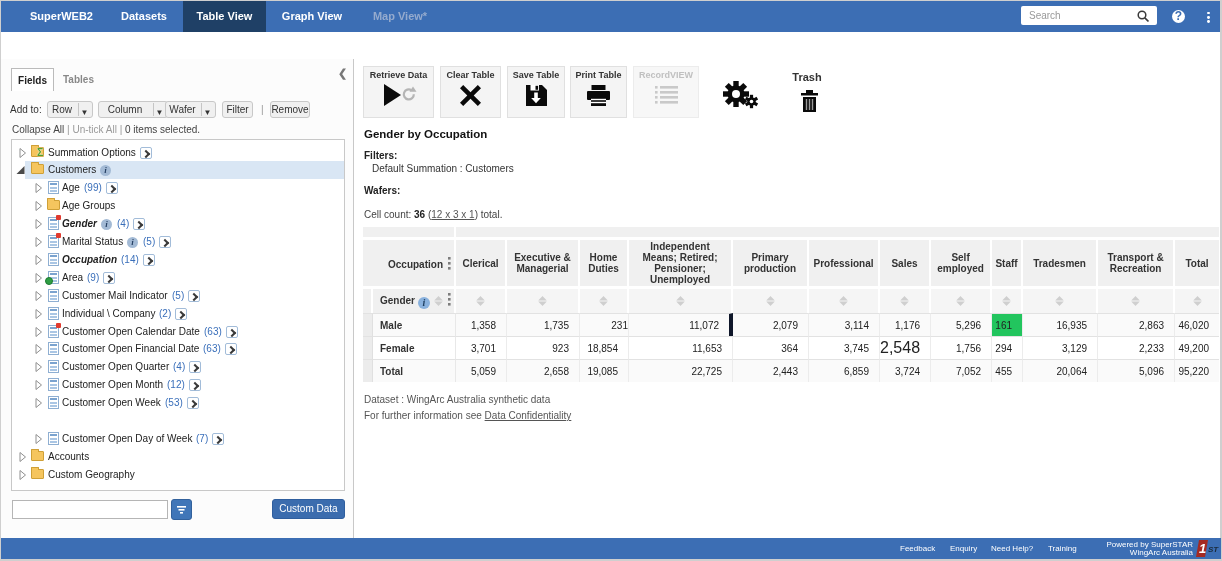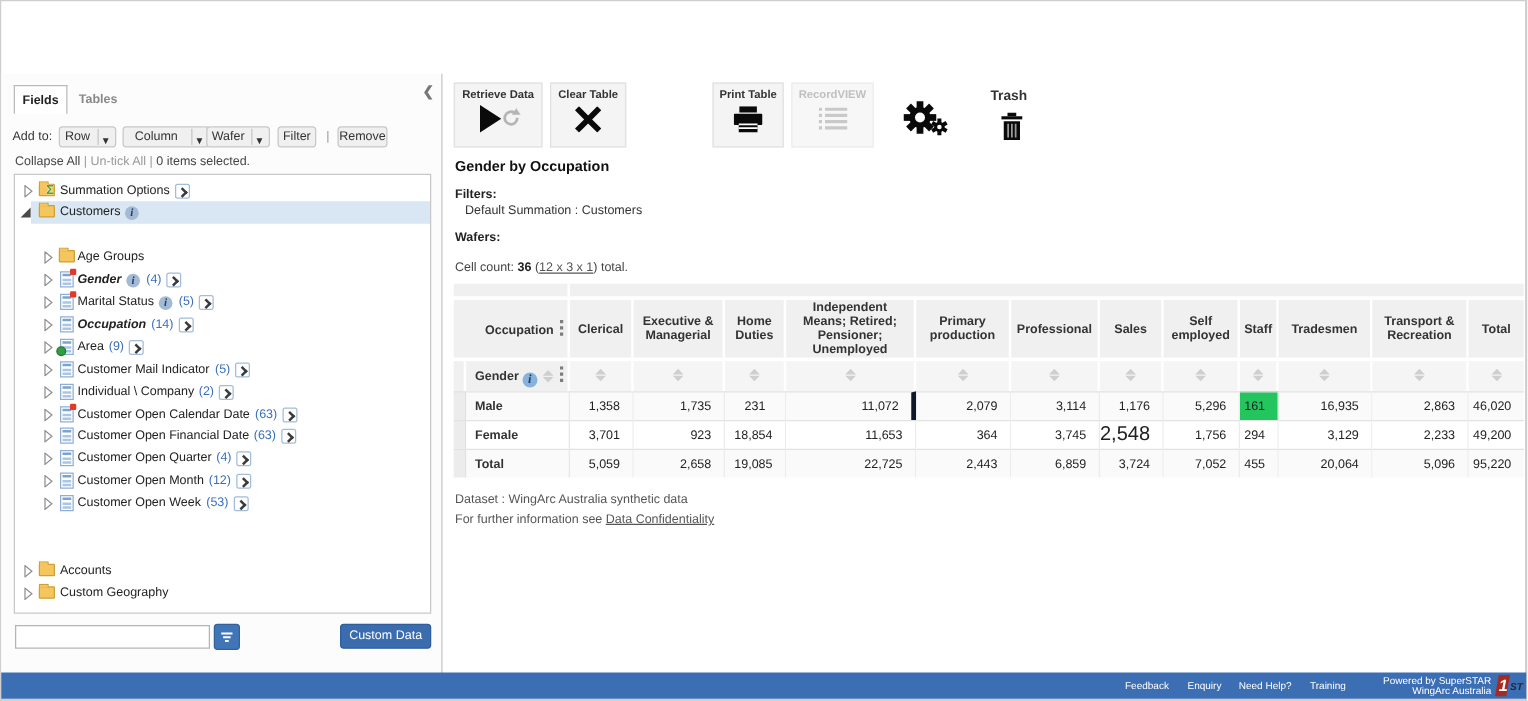--- a/index.html
+++ b/index.html
@@ -81,20 +81,38 @@
 
 #dt { position:absolute; left:8px; top:168px; }
 
 #footer { position:absolute; left:0; top:537px; width:1220px; height:21px; background:#3c6eb4; }
 #footer .flnk { position:absolute; top:6px; color:#fff; font-size:8px; }
 #powered { position:absolute; right:28px; top:3px; color:#fff; font-size:8px; text-align:right; line-height:7.5px; }
 </style>
 </head>
 <body>
 <div id="frame">
+  <div id="topbar">
+    <div id="logo">SuperWEB2</div>
+    <div class="navitem" id="nav-datasets">Datasets</div>
+    <div class="navitem" id="nav-table">Table View</div>
+    <div class="navitem" id="nav-graph">Graph View</div>
+    <div class="navitem" id="nav-map">Map View*</div>
+    <div id="searchbox">
+        <span>Search</span>
+      <svg width="16" height="16" style="position:absolute;right:5px;top:3px" viewBox="0 0 16 16">
+          <circle cx="6" cy="6" r="3.8" fill="none" stroke="#3a3a3a" stroke-width="1.5"></circle>
+          <line x1="8.8" y1="8.8" x2="12.5" y2="12.5" stroke="#3a3a3a" stroke-width="1.7"></line>
+        </svg>
+    </div>
+    <div id="helpcirc">?</div>
+    <div class="kdot" style="top:10.6px"></div>
+    <div class="kdot" style="top:14.8px"></div>
+    <div class="kdot" style="top:19px"></div>
+  </div>
   <div id="sidebar">
     <div id="tab-fields">Fields</div>
     <div id="tab-tables">Tables</div>
     <div id="collapser">❮</div>
     <div id="addto">Add to:</div>
     <div class="btn" id="btn-row">Row<span class="btnsep" style="right:13px"></span><span class="btnchev">▼</span></div>
     <div class="btn" id="btn-col">Column<span class="btnsep" style="right:13px"></span><span class="btnchev">▼</span></div>
     <div class="btn" id="btn-wafer">Wafer<span class="btnsep" style="right:13px"></span><span class="btnchev">▼</span></div>
     <div class="btn" id="btn-filter">Filter</div>
     <span id="pipe1">|</span>
@@ -112,20 +130,33 @@
           <span class="barrow" style="left: 128px;"></span>
         </div>
         <div class="trow hl" style="top: 21.4px;">
           <span class="arr-e" style="left:4px"><svg width="10" height="10" viewBox="0 0 10 10">
               <polygon points="8.5,1 8.5,9 0.5,9" fill="#4a4a4a"></polygon>
             </svg></span>
           <span class="folder" style="left:19px"></span>
           <span class="txt" style="left:36px;">Customers</span>
           <span class="iinfo" style="left: 88px;">i</span>
         </div>
+        <div class="trow" style="top: 39.3px;">
+          <span class="arr-c" style="left:22px"><svg width="10" height="10" viewBox="0 0 10 10">
+              <polygon points="2,0.5 2,9.5 7.5,5" fill="#fff" stroke="#8f8f8f" stroke-width="1"></polygon>
+            </svg></span>
+          <span class="ticon" style="left:36px">
+            <i class="b1"></i>
+            <i class="b2"></i>
+            <i class="b3"></i>
+          </span>
+          <span class="txt" style="left:50px;">Age</span>
+          <span class="txt cnt" style="left: 72px;">(99)</span>
+          <span class="barrow" style="left: 94px;"></span>
+        </div>
         <div class="trow" style="top: 57.2px;">
           <span class="arr-c" style="left:22px"><svg width="10" height="10" viewBox="0 0 10 10">
               <polygon points="2,0.5 2,9.5 7.5,5" fill="#fff" stroke="#8f8f8f" stroke-width="1"></polygon>
             </svg></span>
           <span class="folder" style="left:35px"></span>
           <span class="txt" style="left:50px;">Age Groups</span>
         </div>
         <div class="trow" style="top: 75.1px;">
           <span class="arr-c" style="left:22px"><svg width="10" height="10" viewBox="0 0 10 10">
               <polygon points="2,0.5 2,9.5 7.5,5" fill="#fff" stroke="#8f8f8f" stroke-width="1"></polygon>
@@ -267,20 +298,33 @@
               <polygon points="2,0.5 2,9.5 7.5,5" fill="#fff" stroke="#8f8f8f" stroke-width="1"></polygon>
             </svg></span>
           <span class="ticon" style="left:36px">
             <i class="b1"></i>
             <i class="b2"></i>
             <i class="b3"></i>
           </span>
           <span class="txt" style="left:50px;">Customer Open Week</span>
           <span class="txt cnt" style="left: 153px;">(53)</span>
           <span class="barrow" style="left: 175px;"></span>
+        </div>
+        <div class="trow" style="top: 289.9px;">
+          <span class="arr-c" style="left:22px"><svg width="10" height="10" viewBox="0 0 10 10">
+              <polygon points="2,0.5 2,9.5 7.5,5" fill="#fff" stroke="#8f8f8f" stroke-width="1"></polygon>
+            </svg></span>
+          <span class="ticon" style="left:36px">
+            <i class="b1"></i>
+            <i class="b2"></i>
+            <i class="b3"></i>
+          </span>
+          <span class="txt" style="left:50px;">Customer Open Day of Week</span>
+          <span class="txt cnt" style="left: 184px;">(7)</span>
+          <span class="barrow" style="left: 200px;"></span>
         </div>
         <div class="trow" style="top: 325.7px;">
           <span class="arr-c" style="left:6px"><svg width="10" height="10" viewBox="0 0 10 10">
               <polygon points="2,0.5 2,9.5 7.5,5" fill="#fff" stroke="#8f8f8f" stroke-width="1"></polygon>
             </svg></span>
           <span class="folder" style="left:19px"></span>
           <span class="txt" style="left:36px;">Custom Geography</span>
         </div>
         <div class="trow" style="top: 307.8px;">
           <span class="arr-c" style="left:6px"><svg width="10" height="10" viewBox="0 0 10 10">
@@ -302,20 +346,29 @@
     <div class="tbtn" style="left:8px; width:71px;"><div class="cap">Retrieve Data</div>
       <svg width="37" height="23" viewBox="0 0 37 23" style="margin-top:4px">
           <polygon points="4,0 4,22 21,11" fill="#0a0a0a"></polygon>
           <path d="M31.5 6.2 a5 5 0 1 0 2.3 4" fill="none" stroke="#b5b5b5" stroke-width="2.2"></path>
           <polygon points="29.5,7.8 36.5,7.8 33,2.6" fill="#b5b5b5"></polygon>
         </svg>
     </div>
     <div class="tbtn" style="left:85px; width:61px;"><div class="cap">Clear Table</div>
       <svg width="21" height="21" viewBox="0 0 21 21" style="margin-top:5px">
           <path d="M3.2 0 L10.5 7.3 L17.8 0 L21 3.2 L13.7 10.5 L21 17.8 L17.8 21 L10.5 13.7 L3.2 21 L0 17.8 L7.3 10.5 L0 3.2 Z" fill="#0a0a0a"></path>
+        </svg>
+    </div>
+    <div class="tbtn" style="left:152px; width:58px;"><div class="cap">Save Table</div>
+      <svg width="22" height="21" viewBox="0 0 22 21" style="margin-top:5px">
+          <path d="M1 0 h16 l5 5 v16 h-21 z" fill="#0a0a0a"></path>
+          <rect x="5.5" y="0" width="8.5" height="5.5" fill="#fff"></rect>
+          <rect x="10.5" y="0.8" width="2.6" height="4" fill="#0a0a0a"></rect>
+          <rect x="9.2" y="7.5" width="3.6" height="6" fill="#fff"></rect>
+          <polygon points="6.2,13 15.8,13 11,18.3" fill="#fff"></polygon>
         </svg>
     </div>
     <div class="tbtn" style="left:215px; width:57px;"><div class="cap">Print Table</div>
       <svg width="23" height="21" viewBox="0 0 23 21" style="margin-top:5px">
           <rect x="4.5" y="0" width="14" height="5" fill="#0a0a0a"></rect>
           <rect x="0" y="6" width="23" height="9" rx="1" fill="#0a0a0a"></rect>
           <rect x="4" y="12" width="15" height="9" fill="#0a0a0a"></rect>
           <g stroke="#fff" stroke-width="1.4">
             <line x1="4" y1="14.5" x2="19" y2="14.5"></line>
             <line x1="4" y1="17.5" x2="19" y2="17.5"></line>
@@ -483,21 +536,21 @@
               <td style="background:#f5f5f5;text-align:center;vertical-align:middle"><svg width="9" height="10" viewBox="0 0 9 10">
                   <polygon points="4.5,0 8.8,4.5 0.2,4.5" fill="#cfcfcf"></polygon>
                   <polygon points="4.5,10 8.8,5.5 0.2,5.5" fill="#cfcfcf"></polygon>
                 </svg></td>
             </tr>
             <tr style="height:23px">
               <td style="background:#ececec;border-top:1px solid #e2e2e2;border-right:1px solid #e0e0e0"></td>
               <td style="background:#fafafa;border-top:1px solid #e2e2e2;border-right:1px solid #e8e8e8;font-size:10px;font-weight:bold;color:#333;padding-left:7px;vertical-align:middle">Male</td>
               <td style="background:#fafafa;border-top:1px solid #e2e2e2;border-right:1px solid #ececec;text-align:right;font-size:10px;color:#222;padding-right:10px;vertical-align:middle">1,358</td>
               <td style="background:#fafafa;border-top:1px solid #e2e2e2;border-right:1px solid #ececec;text-align:right;font-size:10px;color:#222;padding-right:10px;vertical-align:middle">1,735</td>
-              <td style="background:#fafafa;border-top:1px solid #e2e2e2;border-right:1px solid #ececec;text-align:center;font-size:10px;color:#222;padding-right:0;vertical-align:middle">231</td>
+              <td style="background:#fafafa;border-top:1px solid #e2e2e2;border-right:1px solid #ececec;text-align:right;font-size:10px;color:#222;padding-right:0;vertical-align:middle">231</td>
               <td style="background:#fafafa;border-top:1px solid #e2e2e2;border-right:4px solid #0f172a;text-align:right;font-size:10px;color:#222;padding-right:10px;vertical-align:middle">11,072</td>
               <td style="background:#fafafa;border-top:1px solid #e2e2e2;border-right:1px solid #ececec;text-align:right;font-size:10px;color:#222;padding-right:10px;vertical-align:middle">2,079</td>
               <td style="background:#fafafa;border-top:1px solid #e2e2e2;border-right:1px solid #ececec;text-align:right;font-size:10px;color:#222;padding-right:10px;vertical-align:middle">3,114</td>
               <td style="background:#fafafa;border-top:1px solid #e2e2e2;border-right:1px solid #ececec;text-align:right;font-size:10px;color:#222;padding-right:10px;vertical-align:middle">1,176</td>
               <td style="background:#fafafa;border-top:1px solid #e2e2e2;border-right:1px solid #ececec;text-align:right;font-size:10px;color:#222;padding-right:10px;vertical-align:middle">5,296</td>
               <td style="background:#22c55e;border-top:1px solid #e2e2e2;border-right:1px solid #ececec;text-align:right;font-size:10px;color:#222;padding-right:10px;vertical-align:middle">161</td>
               <td style="background:#fafafa;border-top:1px solid #e2e2e2;border-right:1px solid #ececec;text-align:right;font-size:10px;color:#222;padding-right:10px;vertical-align:middle">16,935</td>
               <td style="background:#fafafa;border-top:1px solid #e2e2e2;border-right:1px solid #ececec;text-align:right;font-size:10px;color:#222;padding-right:10px;vertical-align:middle">2,863</td>
               <td style="background:#fafafa;border-top:1px solid #e2e2e2;text-align:right;font-size:10px;color:#222;padding-right:10px;vertical-align:middle">46,020</td>
             </tr>

